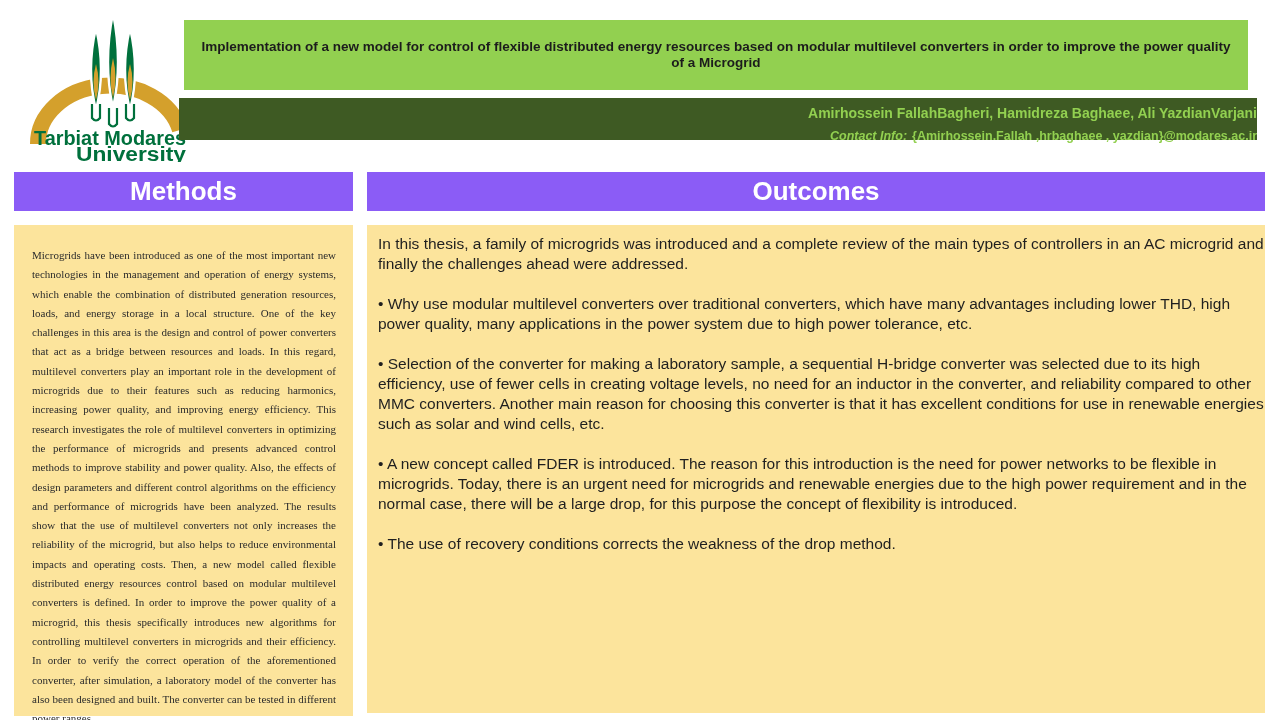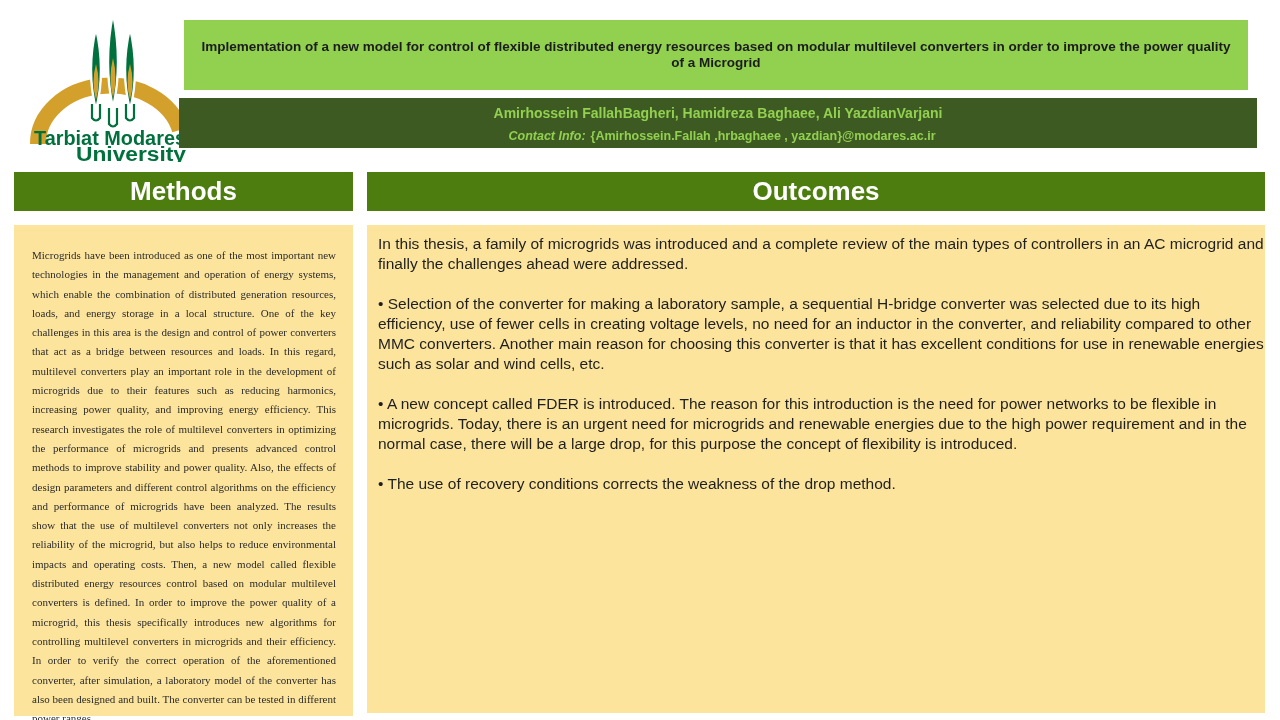--- a/index.html
+++ b/index.html
@@ -33,23 +33,23 @@
     font-size: 13.5px;
     font-weight: bold;
     color: #1c1c1c;
     text-align: center;
     line-height: 1.2;
   }
   
   .authors-banner {
     position: absolute;
     left: 179px; top: 98px;
-    width: 1078px; height: 50px;
+    width: 1078px; height: 42px;
     background: #3E5A23;
-    text-align: center;
+    text-align: right;
     padding-top: 7px;
   }
   .authors-line {
     font-size: 14px;
     font-weight: bold;
     color: #92D050;
     line-height: 1.2;
   }
   .contact-line {
     margin-top: 7px;
@@ -58,21 +58,21 @@
     color: #92D050;
     line-height: 1.2;
     padding-left: 8px;
   }
   .contact-line .contact-label { font-style: italic; margin-right: 5px; }
   
   .section-header {
     position: absolute;
     top: 172px;
     height: 39px;
-    background: #4d7c0f;
+    background: #8b5cf6;
     color: #ffffff;
     font-weight: bold;
     font-size: 26px;
     text-align: center;
     line-height: 38px;
   }
   .methods-header { left: 14px;  width: 339px; }
   .outcomes-header { left: 367px; width: 898px; }
   
   .panel {
@@ -153,18 +153,19 @@
   </div>
   <div class="panel methods-panel">
     <div class="methods-body">Microgrids have been introduced as one of the most important new technologies in the management and operation of energy systems, which enable the combination of distributed generation resources, loads, and energy storage in a local structure. One of the key challenges in this area is the design and control of power converters that act as a bridge between resources and loads. In this regard, multilevel converters play an important role in the development of microgrids due to their features such as reducing harmonics, increasing power quality, and improving energy efficiency. This research investigates the role of multilevel converters in optimizing the performance of microgrids and presents advanced control methods to improve stability and power quality. Also, the effects of design parameters and different control algorithms on the efficiency and performance of microgrids have been analyzed. The results show that the use of multilevel converters not only increases the reliability of the microgrid, but also helps to reduce environmental impacts and operating costs. Then, a new model called flexible distributed energy resources control based on modular multilevel converters is defined. In order to improve the power quality of a microgrid, this thesis specifically introduces new algorithms for controlling multilevel converters in microgrids and their efficiency. In order to verify the correct operation of the aforementioned converter, after simulation, a laboratory model of the converter has also been designed and built. The converter can be tested in different power ranges.</div>
   </div>
 
   <div class="section-header outcomes-header">
     <span>Outcomes</span>
   </div>
   <div class="panel outcomes-panel">
     <p>In this thesis, a family of microgrids was introduced and a complete review of the main types of controllers in an AC microgrid and finally the challenges ahead were addressed.</p>
+    <p>• Why use modular multilevel converters over traditional converters, which have many advantages including lower THD, high power quality, many applications in the power system due to high power tolerance, etc.</p>
     <p>• Selection of the converter for making a laboratory sample, a sequential H-bridge converter was selected due to its high efficiency, use of fewer cells in creating voltage levels, no need for an inductor in the converter, and reliability compared to other MMC converters. Another main reason for choosing this converter is that it has excellent conditions for use in renewable energies such as solar and wind cells, etc.</p>
     <p>• A new concept called FDER is introduced. The reason for this introduction is the need for power networks to be flexible in microgrids. Today, there is an urgent need for microgrids and renewable energies due to the high power requirement and in the normal case, there will be a large drop, for this purpose the concept of flexibility is introduced.</p>
     <p>• The use of recovery conditions corrects the weakness of the drop method.</p>
   </div>
 
 </div>
 
 </body></html>

